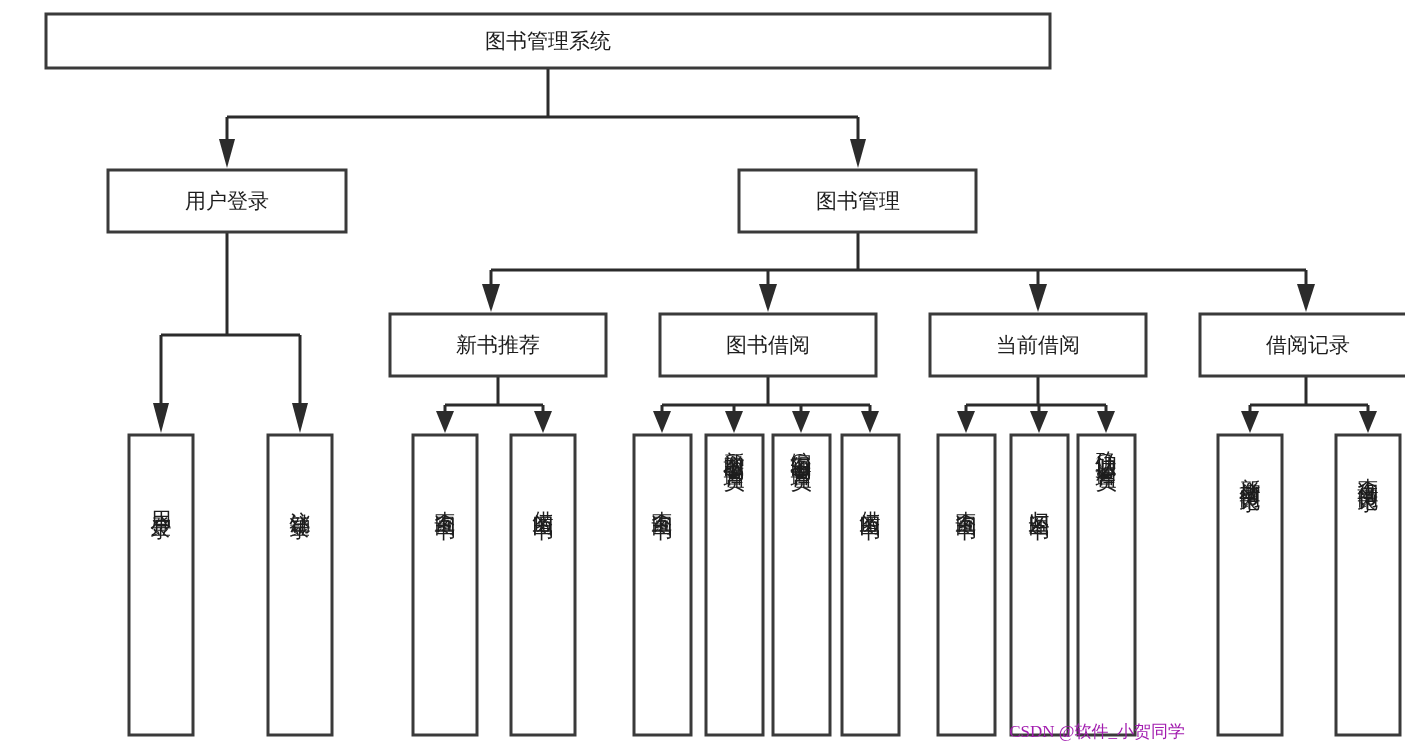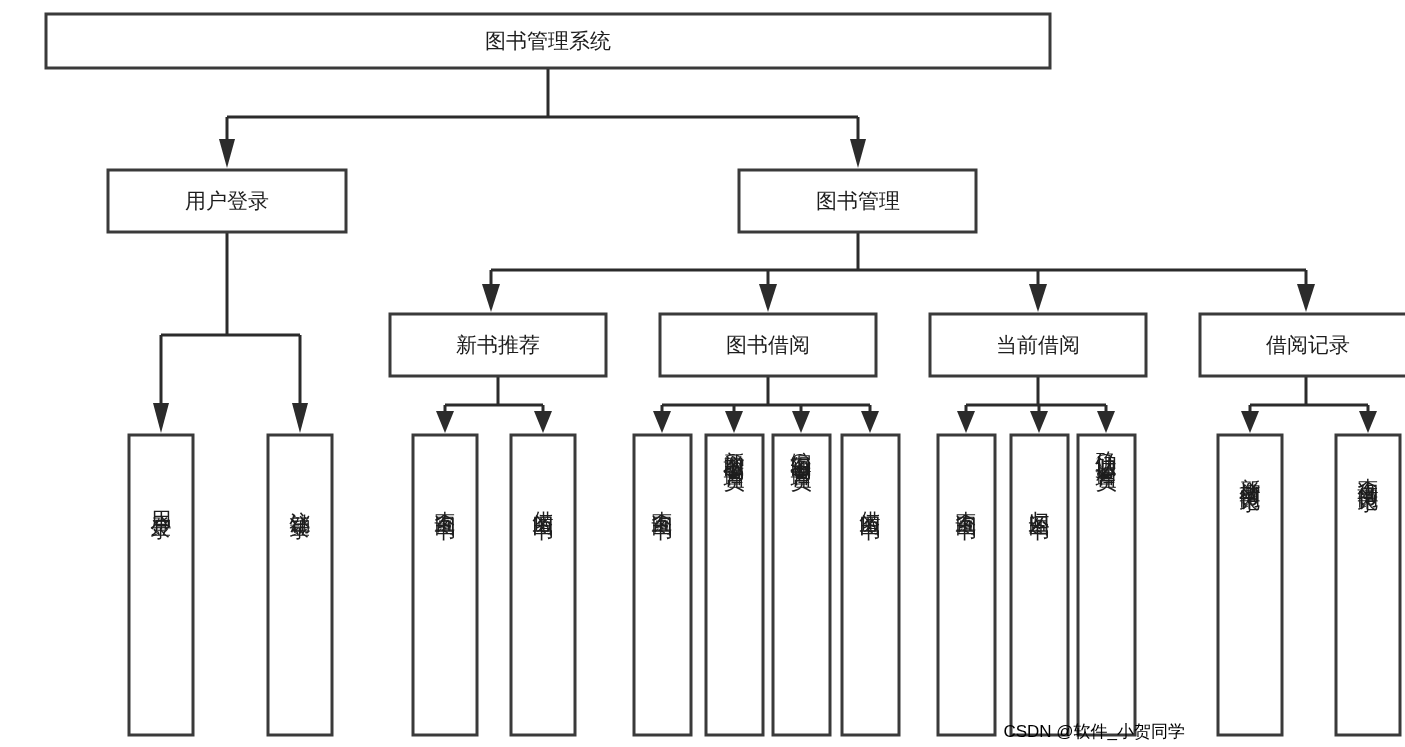--- a/index.html
+++ b/index.html
@@ -61,23 +61,23 @@
     writing-mode: vertical-rl;
     text-orientation: upright;
     glyph-orientation-vertical: 0deg;
     letter-spacing: 3px;
     text-anchor: middle;
   }
   .watermark {
     position: absolute;
     right: 12px;
     bottom: 4px;
-    font-family: Liberation Sans, sans-serif;
+    font-family: Liberation Serif, serif;
     font-size: 17px;
-    color: #000000;
+    color: #a21caf;
     white-space: nowrap;
     user-select: none;
   }
 </style>
 </head>
 <body>
 
 <div id="diagram-root">
   <svg class="flow" viewBox="0 0 1405 747" xmlns="http://www.w3.org/2000/svg">
 

